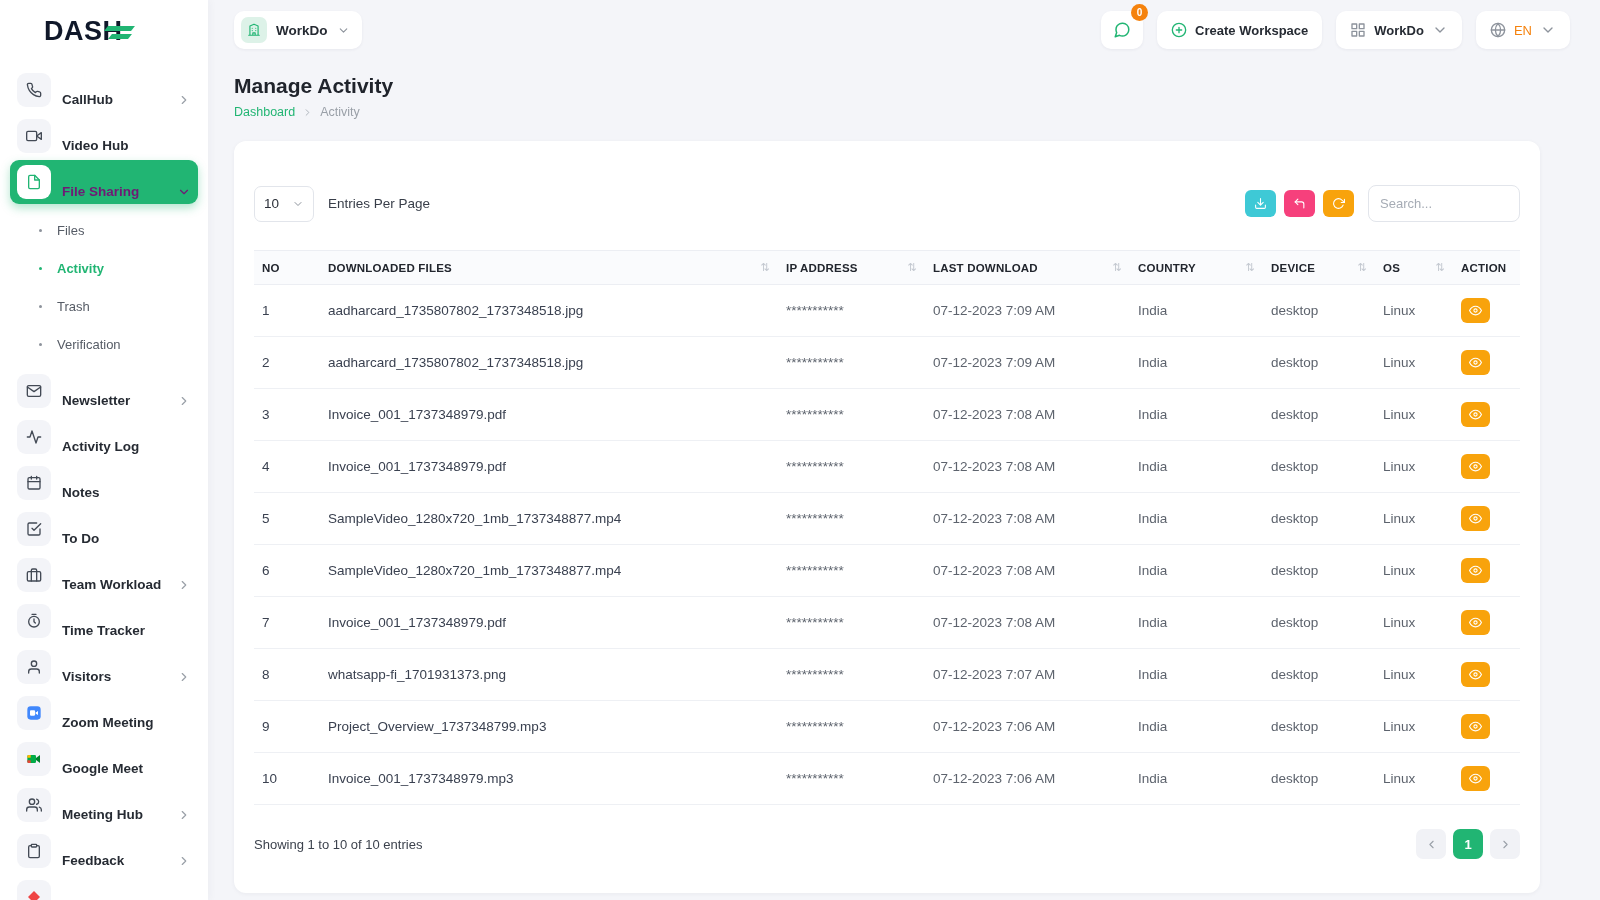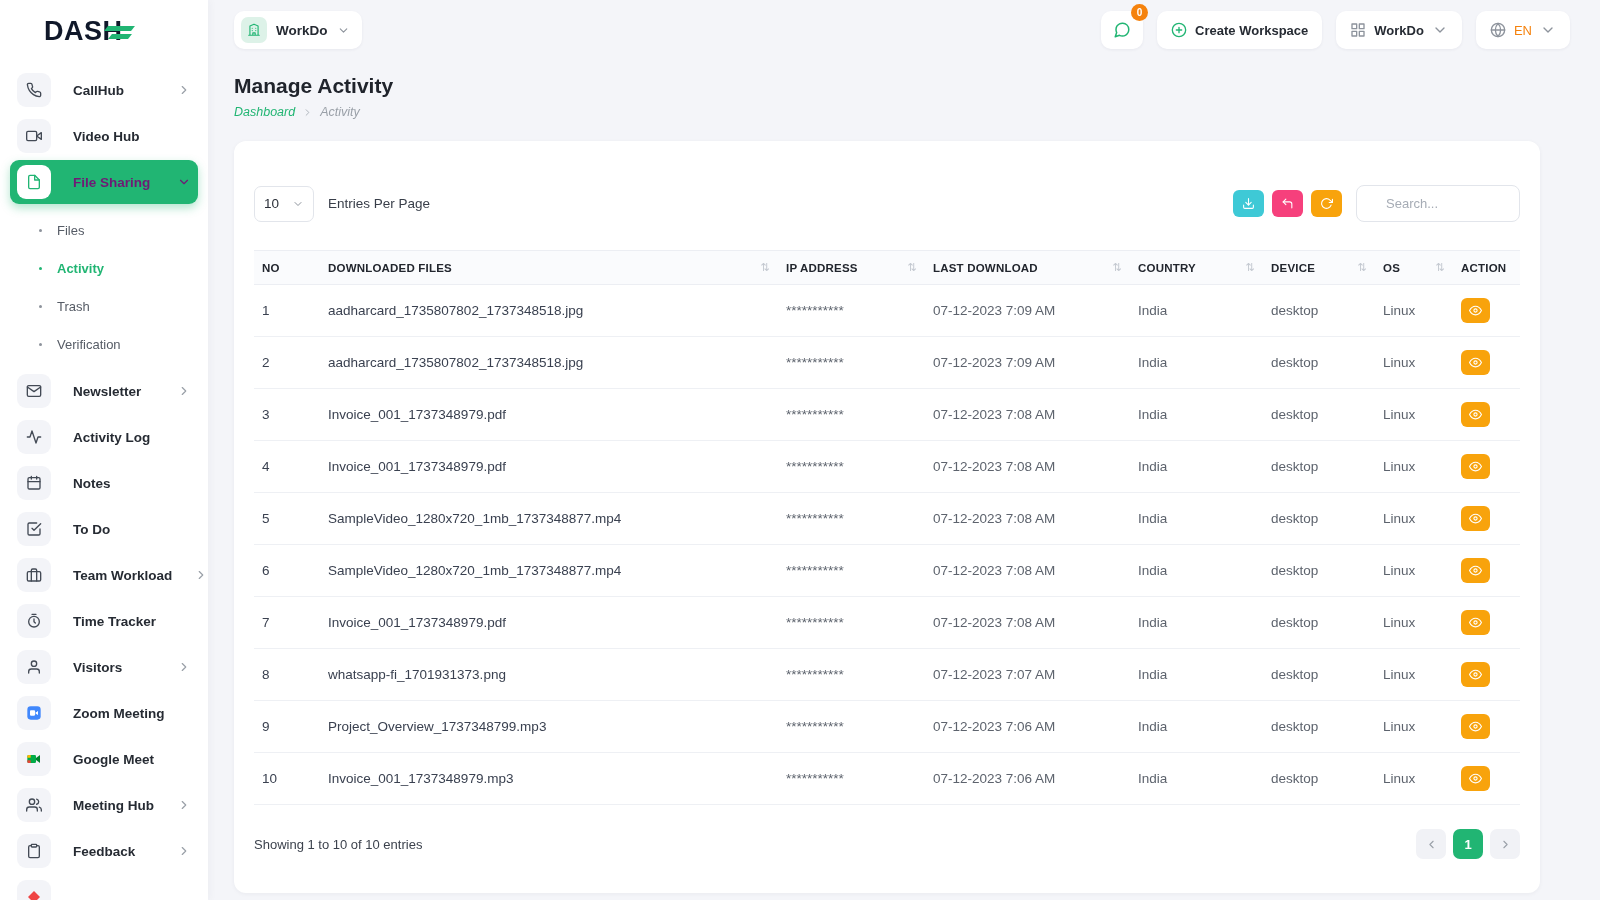--- a/index.html
+++ b/index.html
@@ -21,21 +21,21 @@
     background:#fff; box-shadow:2px 0 8px rgba(40,50,70,.04);
     position:relative; z-index:5; overflow:hidden;
   }
   .logo { height:62px; display:flex; align-items:center; padding-left:44px; cursor:pointer; }
   .logo-text { font-size:27px; font-weight:800; letter-spacing:.5px; color:#10182a; }
   .logo-accent { display:flex; flex-direction:column; gap:3px; margin-left:-17px; margin-top:2px; }
   .logo-accent i { display:block; width:27px; height:5px; background:#21b573; transform:skewX(-38deg); }
   .logo-accent i:last-child { width:20px; margin-left:4px; }
 
   .menu { padding:6px 10px 0 10px; }
-  .nav-item { display:flex; align-items:center; gap:22px; padding:5px 7px; border-radius:9px; margin-bottom:2px; cursor:pointer; }
+  .nav-item { display:flex; align-items:flex-end; gap:11px; padding:5px 7px; border-radius:9px; margin-bottom:2px; cursor:pointer; }
   .nav-icon { width:34px; height:34px; min-width:34px; border-radius:9px; background:#f3f4f8; display:flex; align-items:center; justify-content:center; color:#434a55; }
   .nav-icon svg { width:16px; height:16px; }
   .nav-label { font-size:13.5px; font-weight:700; color:#262b33; flex:1; white-space:nowrap; }
   .nav-chev { color:#9aa0a8; }
   .nav-chev svg { width:14px; height:14px; }
   .nav-item.active { background:#21b573; box-shadow:0 4px 10px rgba(33,181,115,.35); }
   .nav-item.active .nav-icon { background:#fff; color:#21b573; }
   .nav-item.active .nav-label, .nav-item.active .nav-chev { color:#701a75; }
 
   .submenu { padding:5px 0 6px 18px; }
@@ -59,36 +59,36 @@
   .msg-btn { position:relative; width:42px; height:38px; background:#fff; border-radius:10px; box-shadow:0 1px 3px rgba(30,40,60,.06); display:flex; align-items:center; justify-content:center; color:#21b573; }
   .msg-btn svg { width:18px; height:18px; }
   .msg-badge { position:absolute; top:-7px; right:-5px; min-width:17px; height:17px; background:#f5820d; color:#fff; font-size:10px; font-weight:700; border-radius:50%; display:flex; align-items:center; justify-content:center; }
   .pill-btn { display:flex; align-items:center; gap:8px; background:#fff; border-radius:10px; height:38px; padding:0 14px; box-shadow:0 1px 3px rgba(30,40,60,.06); font-size:13px; font-weight:700; color:#262b33; }
   .pill-btn .ic-green { color:#21b573; } .pill-btn .ic-gray { color:#8d939c; }
   .pill-btn svg { width:16px; height:16px; }
   .lang-label { color:#f5820d; font-weight:400; font-size:13px; }
 
   .content { padding:14px 60px 0 26px; flex:1; min-width:0; }
   .page-title { font-size:21px; font-weight:700; color:#20242c; }
-  .breadcrumb { display:flex; align-items:center; gap:7px; margin-top:7px; font-size:12.5px;font-style:italic; }
+  .breadcrumb { display:flex; align-items:center; gap:7px; margin-top:7px; font-size:12.5px; }
   .bc-link { color:#21b573; cursor:pointer; text-decoration:none; }
   .bc-sep { color:#aab0b8; display:flex; } .bc-sep svg { width:11px; height:11px; }
   .bc-current { color:#9aa0a8; }
 
   .card { margin-top:22px; background:#fff; border-radius:12px; box-shadow:0 1px 4px rgba(30,40,60,.05); padding:44px 20px 34px 20px; }
 
   .card-controls { display:flex; align-items:center; }
   .select-box { display:flex; align-items:center; justify-content:space-between; gap:8px; width:60px; height:36px; border:1px solid #e2e5eb; border-radius:7px; padding:0 9px; font-size:13.5px; color:#2b3039; background:#fff; cursor:pointer; }
   .select-box .pill-chev svg { width:12px; height:12px; }
   .entries-label { margin-left:14px; font-size:13.5px; color:#383e49; }
   .controls-right { margin-left:auto; display:flex; align-items:center; gap:8px; }
   .tools { display:flex; gap:8px; }
   .tool-btn { width:31px; height:27px; border-radius:6px; color:#fff; display:flex; align-items:center; justify-content:center; }
   .tool-btn svg { width:13px; height:13px; }
-  .search-input { width:164px; height:37px; border:1px solid #e2e5eb; border-radius:8px; padding:0 29px; font-size:13px; color:#333; outline:none; margin-left:6px; background:#fff; }
+  .search-input { width:152px; height:37px; border:1px solid #e2e5eb; border-radius:8px; padding:0 11px; font-size:13px; color:#333; outline:none; margin-left:6px; background:#fff; }
   .search-input::placeholder { color:#a6acb5; }
 
   table { width:100%; border-collapse:collapse; margin-top:28px; }
   thead th { background:#fafbfd; border-top:1px solid #eceef3; border-bottom:1px solid #eceef3; padding:10px 8px; font-size:11.5px; font-weight:700; letter-spacing:.2px; color:#22262e; text-align:center; text-transform:uppercase; }
   .th-inner { display:flex; align-items:center; justify-content:space-between; gap:4px; }
   .sort-icon { color:#c3c8d0; font-size:11px; font-weight:400; }
   tbody td { padding:13px 8px; font-size:13.5px; color:#5d636d; border-bottom:1px solid #eef0f4; white-space:nowrap; }
   td.c-no, td.c-file { color:#3a4150; }
   .eye-btn { width:29px; height:25px; border-radius:6px; background:#f8a30c; color:#fff; display:flex; align-items:center; justify-content:center; }
   .eye-btn svg { width:13px; height:13px; }

